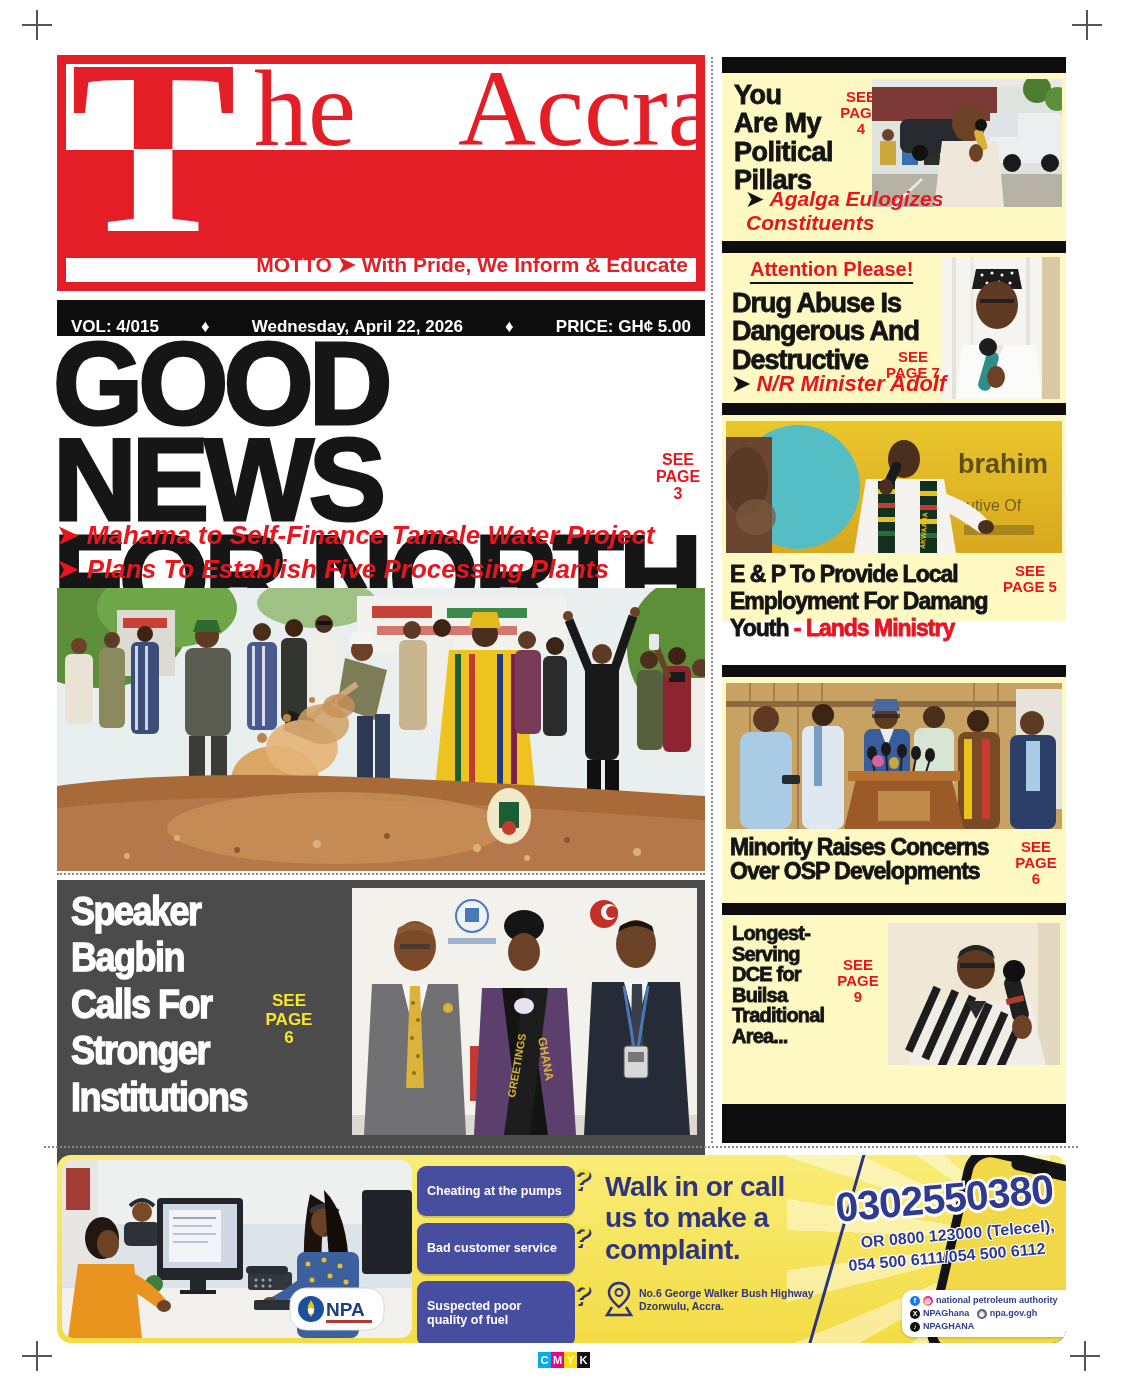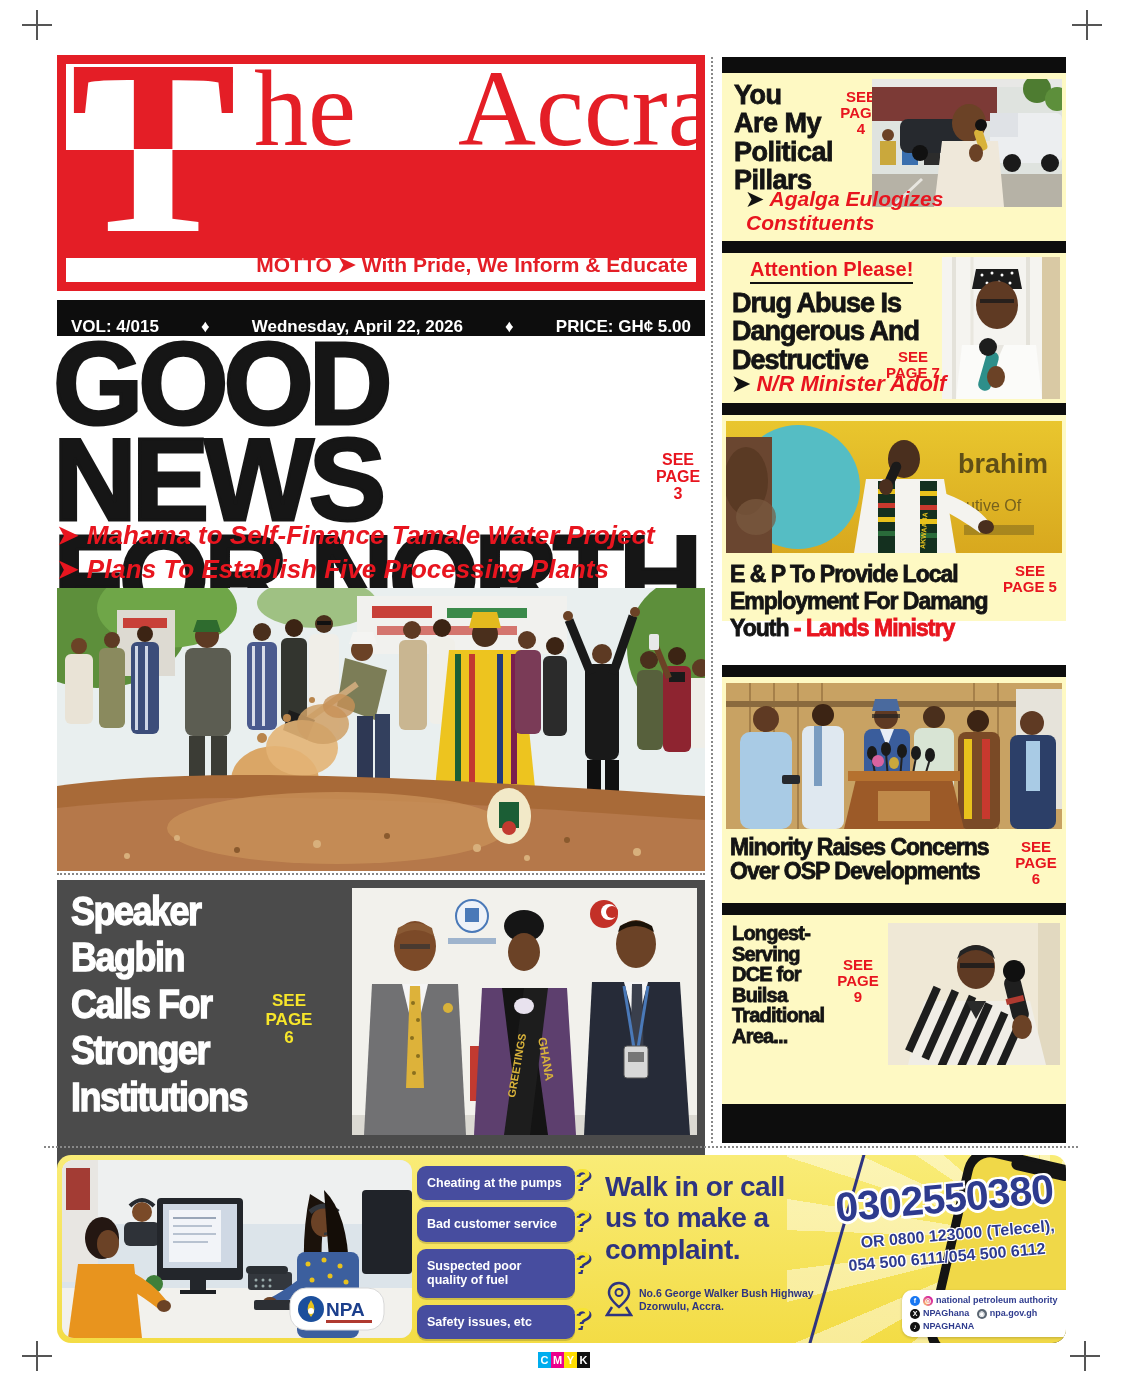--- a/index.html
+++ b/index.html
@@ -53,21 +53,21 @@
   .dot-h{border-top:2px dotted #888;}
   .dot-v{border-left:2px dotted #888;}
   
   .ad{left:57px;top:1155px;width:1009px;height:188px;border-radius:14px;overflow:hidden;
       background:linear-gradient(180deg,#f9ec77,#f3dc45);}
   .sunburst{position:absolute;left:730px;top:-60px;width:460px;height:320px;
             background:repeating-conic-gradient(from 0deg at 55% 45%,rgba(255,255,255,0.45) 0 7deg,rgba(255,255,255,0) 7deg 16deg);}
   .ad-photo{position:absolute;left:5px;top:5px;width:350px;height:178px;border-radius:12px;overflow:hidden;}
   .pills{position:absolute;left:360px;top:11px;}
   .pill{position:relative;background:#474d9f;border-radius:9px;color:#fff;font-weight:bold;font-size:12.5px;line-height:1.15;
-        padding:10px 10px;width:158px;box-sizing:border-box;margin-bottom:7px;box-shadow:0 2px 0 rgba(0,0,0,0.15);}
+        padding:18px 10px;width:158px;box-sizing:border-box;margin-bottom:7px;box-shadow:0 2px 0 rgba(0,0,0,0.15);}
   .pill .q{position:absolute;right:-15px;top:-4px;font-size:30px;color:#f7e433;text-shadow:2px 2px 0 #2e3480;font-weight:bold;font-style:italic;}
   .ad-cta{position:absolute;left:548px;top:16px;width:215px;color:#2e3480;font-weight:bold;font-size:28px;line-height:1.12;letter-spacing:-0.5px;}
   .ad-address{position:absolute;left:582px;top:132px;color:#2e3480;font-weight:bold;font-size:10.5px;line-height:1.25;}
   .ad-divider{position:absolute;left:778px;top:-12px;height:215px;border-left:3px solid #2e3480;transform:rotate(16deg);}
   .numbers{position:absolute;left:780px;top:18px;width:270px;transform:rotate(-5deg);color:#2e3b8e;z-index:3;}
   .num-main{font-size:41px;font-weight:bold;letter-spacing:-1px;
             text-shadow:-2px -2px 0 #fff,2px -2px 0 #fff,-2px 2px 0 #fff,2px 2px 0 #fff,0 3px 0 #fff;}
   .num-sub{font-size:16px;font-weight:bold;margin-top:4px;
            text-shadow:-1px -1px 0 #fff,1px -1px 0 #fff,-1px 1px 0 #fff,1px 1px 0 #fff;}
   .socialbox{position:absolute;left:845px;top:135px;width:186px;background:#fff;border-radius:10px;padding:4px 8px;z-index:4;

